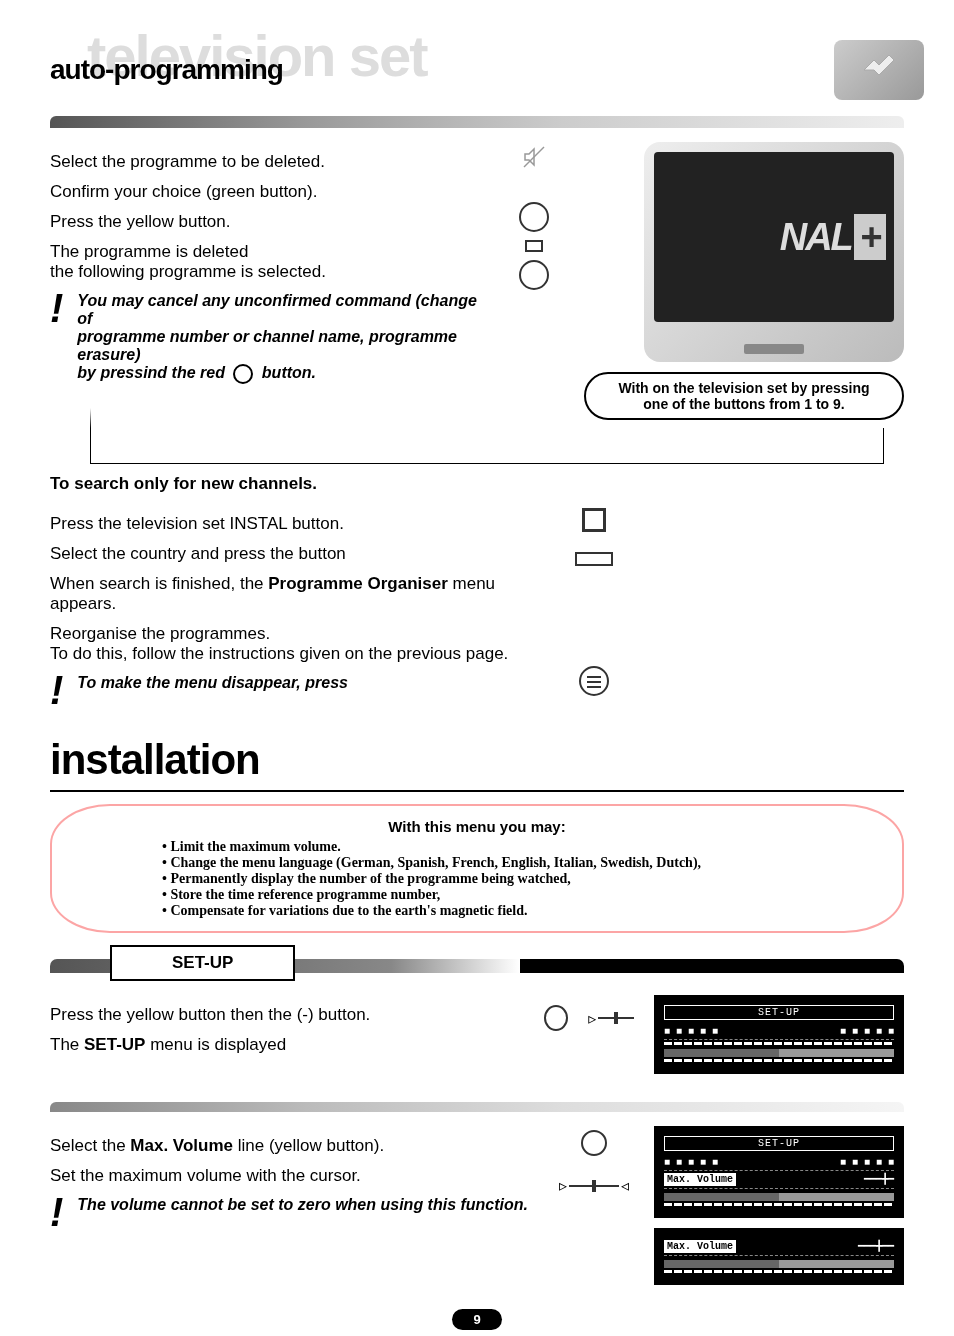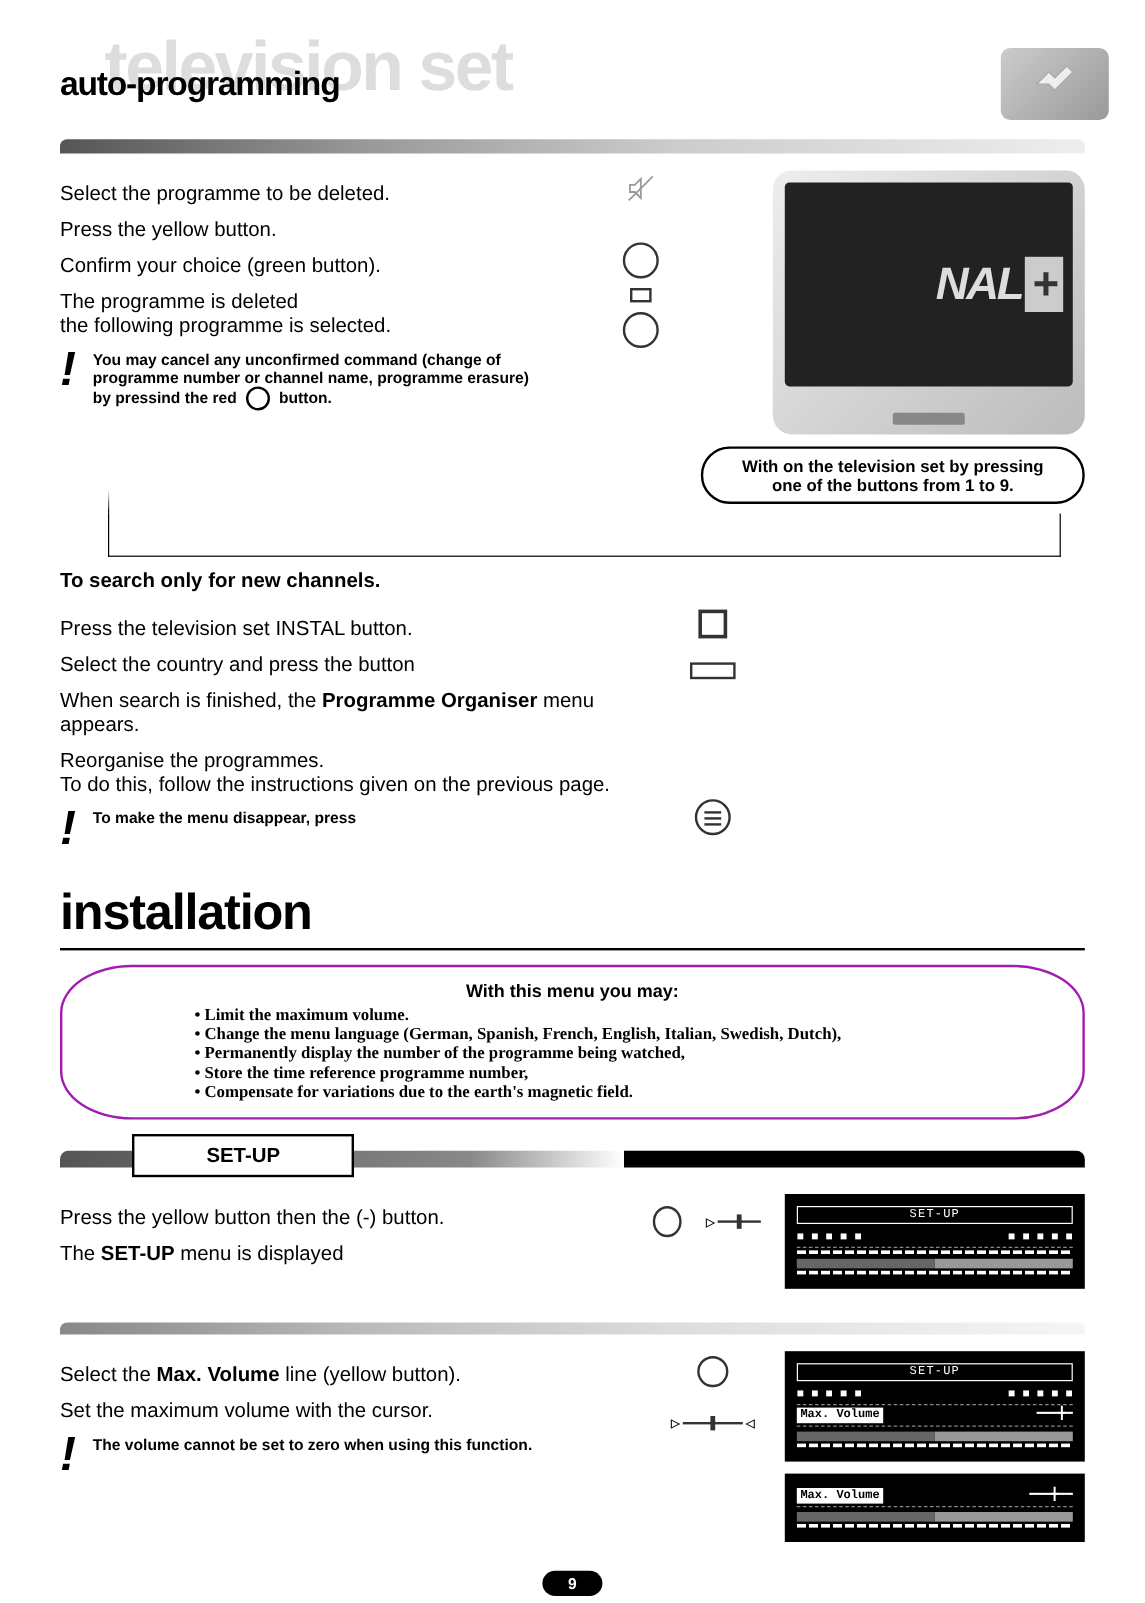--- a/index.html
+++ b/index.html
@@ -12,41 +12,41 @@
     .corner-icon svg { width: 40px; height: 40px; }
     .hr-fade { height: 12px; background: linear-gradient(90deg, #555 0%, #999 30%, #ccc 60%, #eee 100%); border-radius: 6px 6px 0 0; margin: 18px 0 14px 0; }
     .hr-fade.light { background: linear-gradient(90deg, #888 0%, #bbb 30%, #ddd 60%, #f5f5f5 100%); height: 10px; }
     .content-row { display: flex; gap: 20px; }
     .left-col { flex: 1; }
     .right-col { width: 320px; position: relative; }
     .instruction-line { margin: 10px 0; font-size: 17px; }
     .bold { font-weight: bold; }
     .note-row { display: flex; align-items: flex-start; gap: 14px; margin: 10px 0; }
     .exclaim-icon { font-size: 40px; font-weight: 900; font-style: italic; line-height: 0.8; }
-    .note-text { font-weight: bold; font-size: 13px; flex: 1; }
+    .note-text { font-style: italic; font-weight: bold; font-size: 16px; flex: 1; }
     .inline-icon { display: inline-block; width: 20px; height: 20px; border: 2px solid #000; border-radius: 50%; vertical-align: middle; margin: 0 4px; position: relative; }
     .tv-image { width: 260px; height: 220px; background: linear-gradient(135deg, #eee, #bbb); border-radius: 16px; position: relative; overflow: hidden; margin-left: auto; }
     .tv-screen { position: absolute; inset: 10px 10px 40px 10px; background: #222; border-radius: 4px; display: flex; align-items: center; justify-content: flex-end; padding-right: 8px; }
     .tv-logo { font-size: 38px; font-weight: 900; font-style: italic; color: #ddd; letter-spacing: -2px; }
     .tv-plus { background: #ccc; color: #333; padding: 2px 6px; margin-left: 2px; }
     .tv-base { position: absolute; bottom: 8px; left: 50%; transform: translateX(-50%); width: 60px; height: 10px; background: #888; border-radius: 2px; }
     .callout-pill { border: 2px solid #000; border-radius: 50px; padding: 6px 18px; font-weight: bold; font-size: 14px; text-align: center; margin-top: 10px; background: #fff; }
     .icon-col { width: 60px; display: flex; flex-direction: column; align-items: center; gap: 8px; }
     .icon-circle { width: 30px; height: 30px; border: 2px solid #333; border-radius: 50%; }
     .icon-square { width: 24px; height: 24px; border: 3px solid #333; }
     .icon-rect { width: 38px; height: 14px; border: 2px solid #333; }
     .icon-menu-circle { width: 30px; height: 30px; border: 2px solid #333; border-radius: 50%; position: relative; }
     .icon-menu-circle::before { content: ''; position: absolute; left: 6px; right: 6px; top: 8px; height: 2px; background: #333; box-shadow: 0 5px 0 #333, 0 10px 0 #333; }
     .icon-mute { position: relative; width: 30px; height: 30px; display: flex; align-items: center; justify-content: center; color: #888; }
     .icon-slider { display: flex; align-items: center; gap: 2px; width: 70px; }
     .icon-slider .track { flex: 1; height: 2px; background: #333; position: relative; }
     .icon-slider .track::after { content: ''; position: absolute; left: 45%; top: -5px; width: 4px; height: 12px; background: #333; }
     .section-title { font-size: 42px; font-weight: 900; letter-spacing: -1px; margin: 20px 0 6px 0; }
     .section-underline { height: 2px; background: #000; width: 100%; }
-    .oval-box { border: 2px solid #a21caf; border-radius: 60px / 40px; padding: 12px 50px; margin: 12px 0; }
+    .oval-box { border: 2px solid #fca5a5; border-radius: 60px / 40px; padding: 12px 50px; margin: 12px 0; }
     .oval-box .oval-title { text-align: center; font-weight: bold; font-size: 15px; margin-bottom: 4px; }
     .oval-box ul { list-style: none; padding-left: 60px; font-family: Liberation Serif, serif; }
     .oval-box li { font-size: 14px; font-weight: bold; }
     .oval-box li::before { content: '• '; }
     .pill-header-row { position: relative; height: 40px; margin: 10px 0; }
     .pill-bar { position: absolute; left: 0; right: 0; top: 14px; height: 14px; background: linear-gradient(90deg, #555 0%, #888 40%, transparent 55%, #000 55%, #000 100%); border-radius: 7px 7px 0 0; }
     .pill-label { position: absolute; left: 60px; top: 0; background: #fff; border: 2px solid #000; padding: 6px 60px; font-weight: 900; font-size: 17px; }
     .screen-box { background: #000; color: #fff; width: 250px; padding: 10px; font-family: 'Courier New', monospace; font-size: 11px; margin-left: auto; margin-bottom: 10px; }
     .screen-box .menu-row { display: flex; justify-content: space-between; border-bottom: 1px dashed #888; padding: 2px 0; font-size: 10px; }
     .screen-box .highlight { background: #fff; color: #000; padding: 1px 3px; font-weight: bold; }
@@ -73,22 +73,22 @@
           <path d="M5 20 L15 10 L20 15 L30 5 L35 10 L20 25 L15 20 Z" fill="#eee" stroke="#aaa"></path>
         </svg>
     </div>
   </div>
 
   <div class="hr-fade"></div>
 
   <div class="content-row">
     <div class="left-col">
       <p class="instruction-line">Select the programme to be deleted.</p>
+      <p class="instruction-line">Confirm your choice (green button).</p>
       <p class="instruction-line">Press the yellow button.</p>
-      <p class="instruction-line">Confirm your choice (green button).</p>
       <p class="instruction-line" style="margin-bottom:0">The programme is deleted</p>
       <p class="instruction-line" style="margin-top:0">the following programme is selected.</p>
       <div class="note-row">
         <div class="exclaim-icon">!</div>
         <div class="note-text">
           <span>You may cancel any unconfirmed command (change of</span><br>
           <span>programme number or channel name, programme erasure)</span><br>
           <span>by pressind the red</span>
           <span class="inline-icon"></span>
           <span>button.</span>

